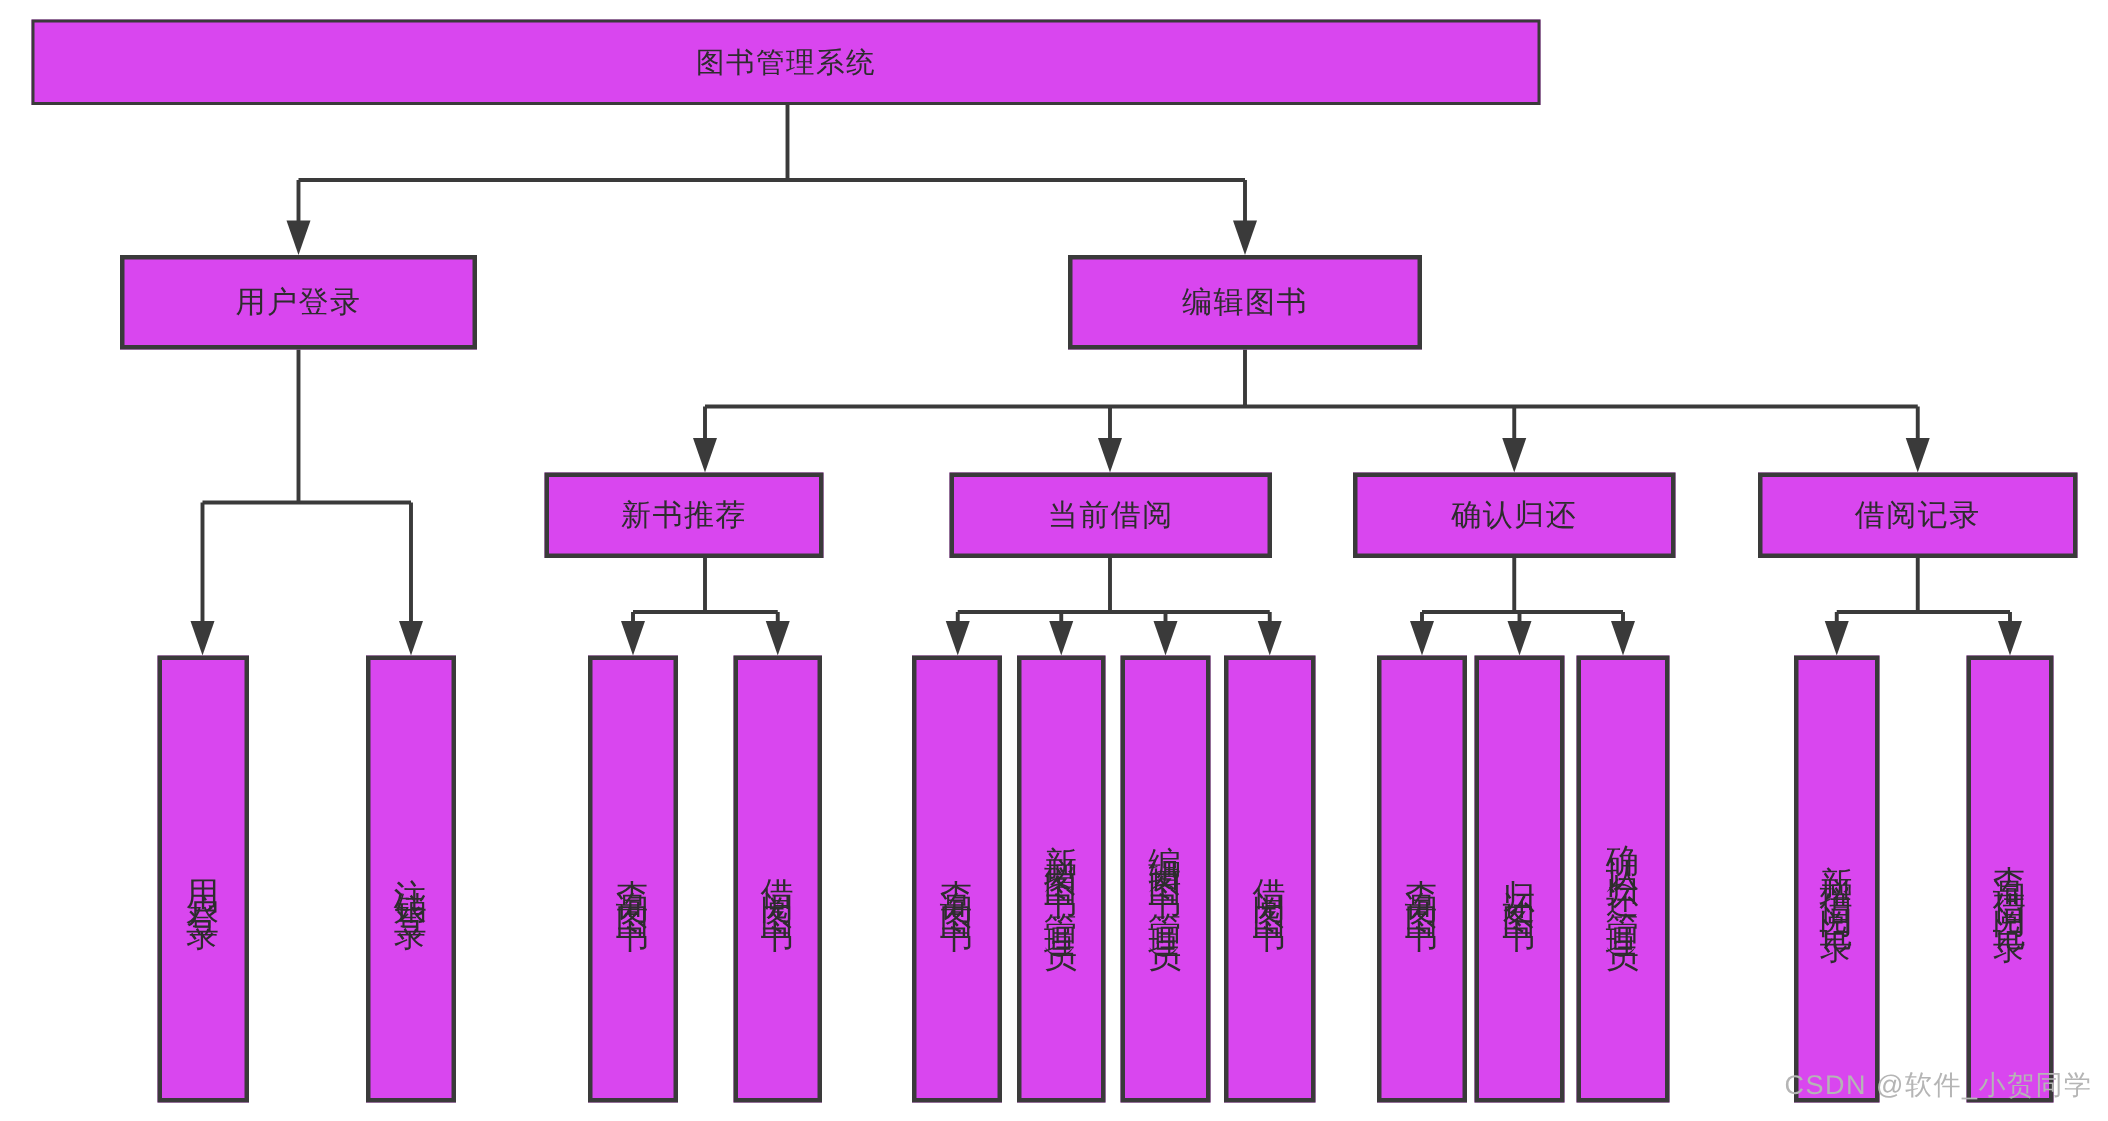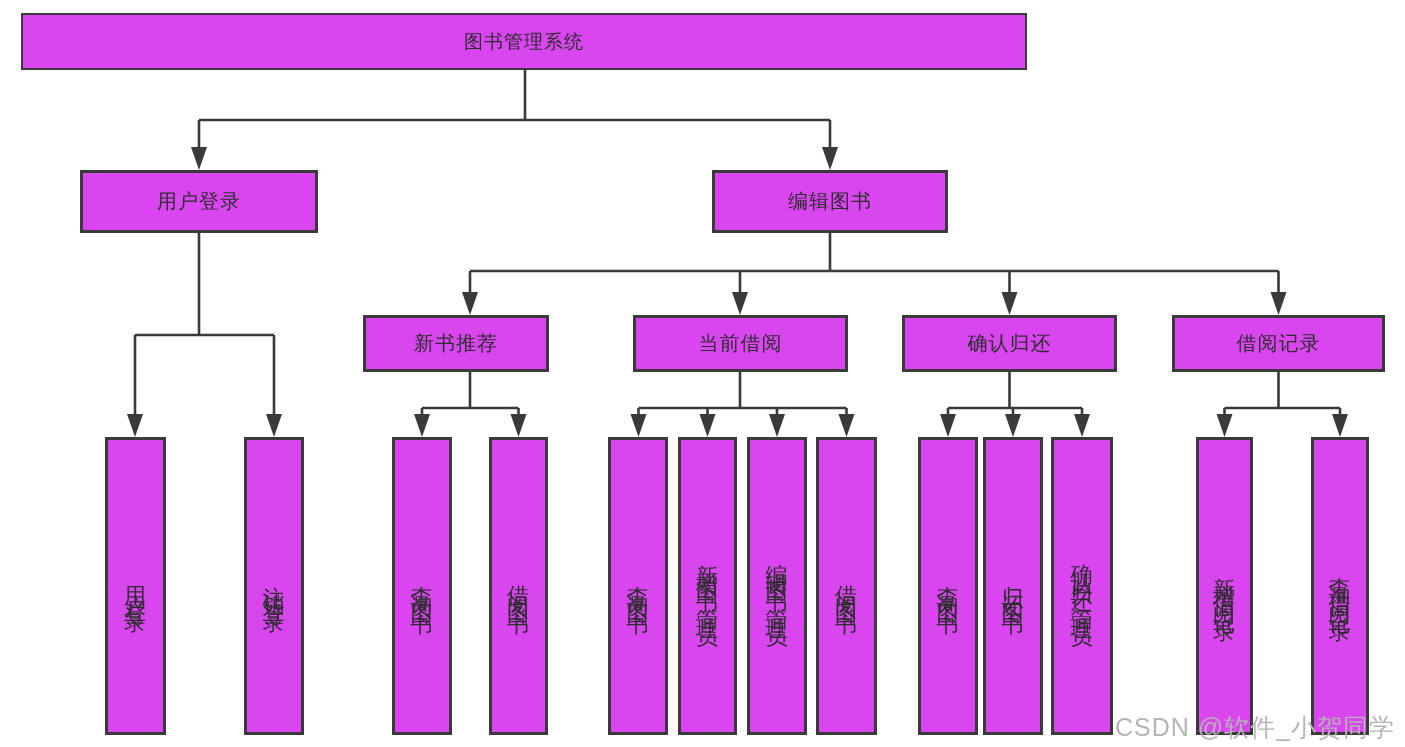--- a/index.html
+++ b/index.html
@@ -36,21 +36,21 @@
     writing-mode:vertical-rl;
     text-orientation:mixed;
     font-size:22px;
     letter-spacing:9px;
     line-height:1.05;
   }
   .watermark{
     position:absolute;
     right:10px;top:711px;
     z-index:10;
-    font-size:25px;
+    font-size:18px;
     color:var(--watermark);
     letter-spacing:1px;
     white-space:nowrap;
   }
 </style>
 </head>
 <body>
 
 <div class="stage">
 

